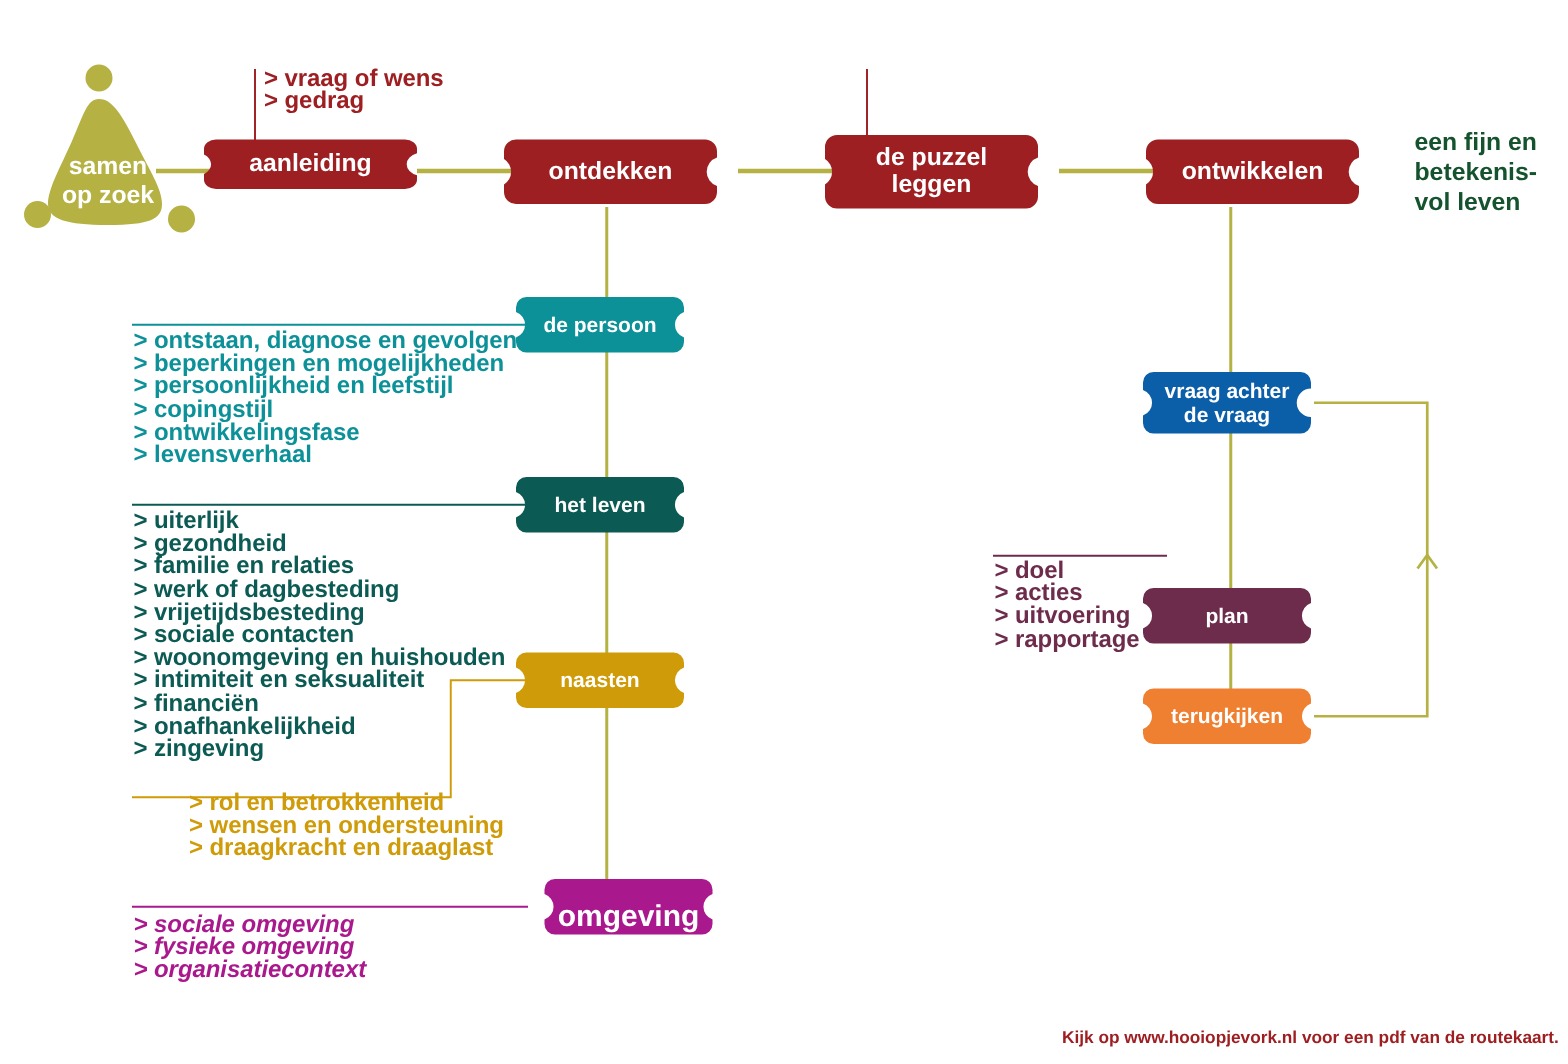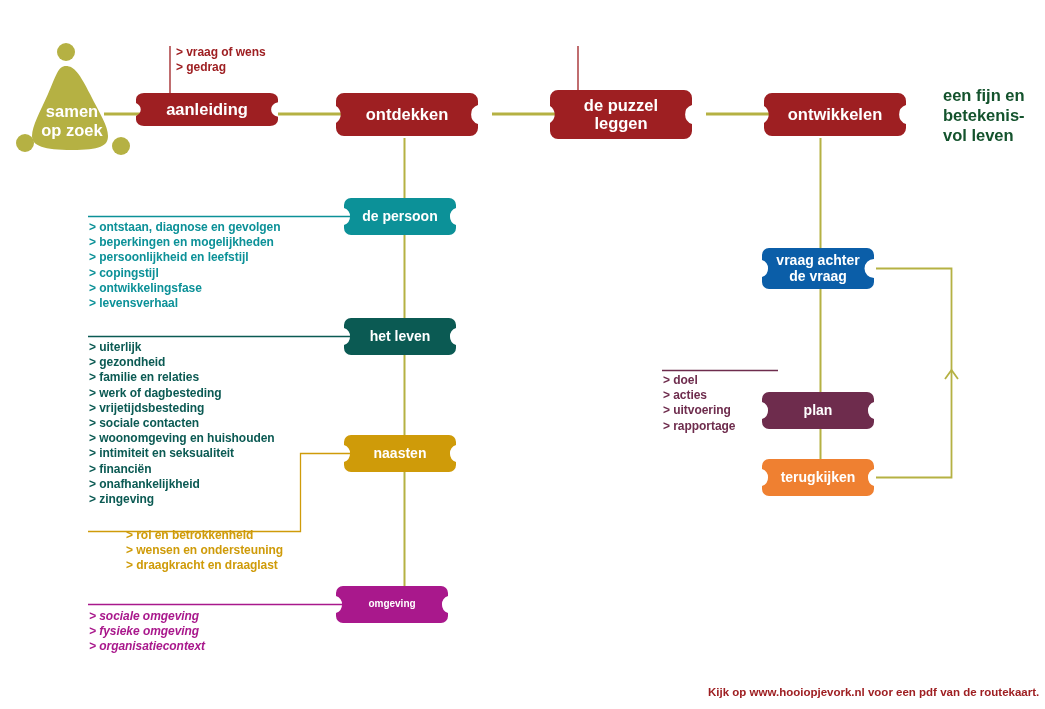--- a/index.html
+++ b/index.html
@@ -47,21 +47,21 @@
   .node svg.piece {
     position: absolute;
     left: 0; top: 0;
     width: 100%; height: 100%;
     z-index: 1;
     overflow: visible;
   }
 
   .list {
     position: absolute;
-    font-size: 12px;
+    font-size: 16px;
     font-weight: bold;
     line-height: 15.2px;
     letter-spacing: -0.05px;
     white-space: pre-line;
     z-index: 4;
   }
 
   .tagline {
     position: absolute;
     font-weight: bold;
@@ -213,21 +213,21 @@
   <div class="node" style="left:344px; top:435px; width:112px; height:37px; font-size:14px;">
     <svg class="piece" viewBox="0 0 112 37" preserveAspectRatio="none">
       <path fill="#cf9b09" d="M7 0 H105 A7 7 0 0 1 112 7 V10 A9 9 0 0 0 112 27 V30 A7 7 0 0 1 105 37 H7 A7 7 0 0 1 0 30 V27 A9 9 0 0 0 0 10 V7 A7 7 0 0 1 7 0 Z"></path>
     </svg>
     <div class="node-label">naasten</div>
   </div>
   <div class="list" style="left:89px; top:528px; color:#cf9b09;margin-left:37px;">&gt; rol en betrokkenheid
 &gt; wensen en ondersteuning
 &gt; draagkracht en draaglast</div>
 
-  <div class="node" style="left:336px; top:586px; width:112px; height:37px; font-size:10px;">
+  <div class="node" style="left:363px; top:586px; width:112px; height:37px; font-size:20px;align-items:flex-end;">
     <svg class="piece" viewBox="0 0 112 37" preserveAspectRatio="none">
       <path fill="#a9188c" d="M7 0 H105 A7 7 0 0 1 112 7 V10 A9 9 0 0 0 112 27 V30 A7 7 0 0 1 105 37 H7 A7 7 0 0 1 0 30 V27 A9 9 0 0 0 0 10 V7 A7 7 0 0 1 7 0 Z"></path>
     </svg>
     <div class="node-label">omgeving</div>
   </div>
   <div class="list" style="left:89px; top:609px; color:#a9188c;font-style:italic;">&gt; sociale omgeving
 &gt; fysieke omgeving
 &gt; organisatiecontext</div>
 
   <div class="node" style="left:762px; top:248px; width:112px; height:41px; font-size:14px;">

